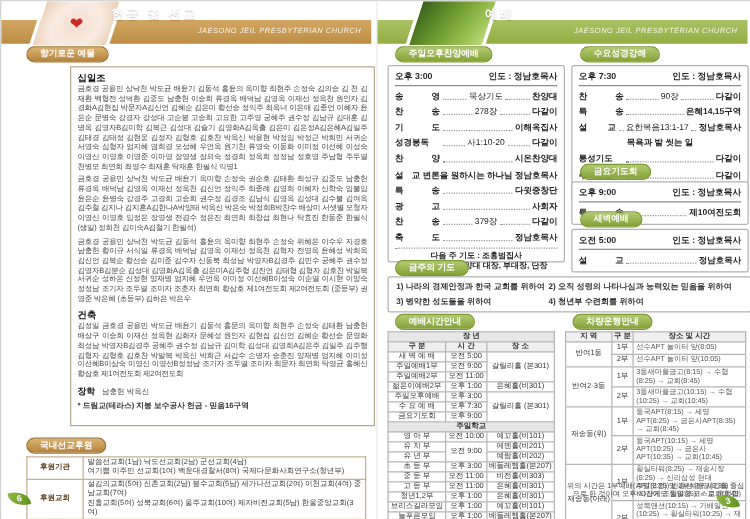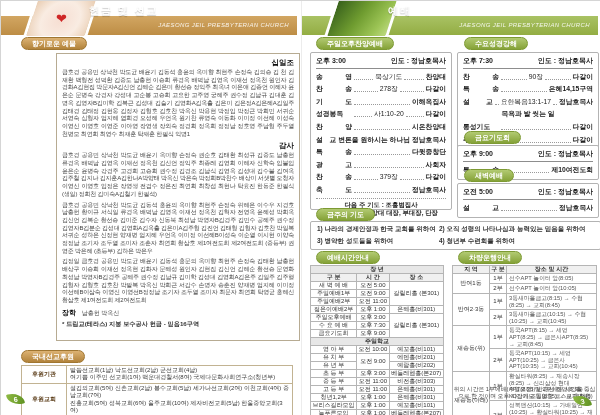--- a/index.html
+++ b/index.html
@@ -25,21 +25,21 @@
 
   
   .pill{position:absolute;height:11px;line-height:11px;padding:0 10px;border-radius:7px;color:#fff;
         font-size:7px;font-weight:bold;white-space:nowrap;}
   .pill.tan{background:linear-gradient(#dcb273,#b2833b);border:1px solid #a07631;}
   .pill.grn{background:linear-gradient(#b2ca72,#85a238;);border:1px solid #7d9a33;background:linear-gradient(#b2ca72,#85a238);}
 
   
   .namebox{position:absolute;left:55px;top:52px;width:232px;height:280px;border:1px solid #b7ab92;
            padding:3px 5px;background:#fff;}
-  .namebox h4{margin:1px 0 1px;font-size:7.5px;color:#101010;text-align:right;}
+  .namebox h4{margin:1px 0 1px;font-size:7.5px;color:#101010;}
   .names{margin:0 0 3px;font-size:6px;line-height:7.7px;text-align:justify;color:#454545;letter-spacing:-.2px;}
   .inline-sec{font-size:6px;color:#454545;margin:0 0 2px;}
   .inline-sec b{font-size:7px;color:#101010;margin-right:4px;}
   .footnote{margin:1px 0 0;font-size:6.2px;font-weight:bold;color:#333;}
 
   
   .mtbl{position:absolute;left:20px;top:364px;width:272px;border-collapse:collapse;font-size:6px;color:#3a3a3a;}
   .mtbl td{border:1px solid #c2b392;padding:1px 3px;line-height:7.4px;vertical-align:middle;}
   .mtbl .mlabel{width:38px;text-align:center;font-weight:bold;color:#5b3d19;}
 
@@ -87,23 +87,23 @@
       <span class="heart">❤</span>
     </div>
     <div class="page-title" style="left:88px">헌금 및 선교</div>
     <div class="church">JAESONG JEIL PRESBYTERIAN CHURCH</div>
 
     <div class="pill tan" style="left:20px;top:36px">향기로운 예물</div>
 
     <div class="namebox">
       <h4>십일조</h4>
       <p class="names">금호경 공용민 상낙천 박도균 배윤기 김동석 홍윤의 옥미향 최현주 손정숙 김의승 김 천 김재환 백형전 성덕환 김중도 남충헌 이승희 류경옥 배덕남 김영옥 이재선 정옥천 원인자 김경화A김현집 박문자A김신언 김혜순 김은미 황선승 정익주 최옥녀 이은애 김종언 이혜자 윤은순 문병숙 강경자 강성대 고순봉 고승희 고요한 고주영 궁혜주 권수정 김남규 김대훈 김명옥 김영자B김미학 김복근 김성대 김슬기 김영화A김옥출 김은미 김은정A김은혜A김일주 김태경 김태정 김현웅 김정자 김형호 김호찬 박옥신 박용현 박정임 박정근 박희민 서귀순 서영숙 심형자 엄지혜 염희경 오성혜 우언옥 원기찬 류영숙 이동화 이미정 이선혜 이성숙 이영신 이영호 이영준 이아영 장영생 장외숙 정경희 정옥희 정정남 정호영 주남형 주두열 천병모 최연희 최영수 최재훈 탁재훈 한필식 익명1</p>
-      <h4>감사</h4>
       <p class="names">금호경 공용민 상낙천 박도균 배윤기 옥미향 손정숙 권순호 김태환 최성규 김중도 남충헌 류경옥 배덕남 김영옥 이재선 정옥천 김신언 정익주 최종례 김영희 이혜자 신학숙 임불임 윤은순 윤병숙 강경주 고경희 고승희 권수정 김경조 김남식 김영옥 김성대 김수불 김여옥 김주철 김지나 김지훈A김한나A박양태 박옥신 박은숙 박정희B박찬수 배상미 서샛별 오청자 이영신 이영호 임정은 장영생 전겸수 정은진 최연희 최창섭 최현나 탁효진 한동준 한필식 (생일) 정희천 김미숙A김철기 한필석)</p>
       <p class="names">금호경 공용민 상낙천 박도균 김동석 홍윤의 옥미향 최현주 손정숙 위혜은 이수우 지경호 남충헌 황이규 서식일 류경옥 배덕남 김영옥 이재선 정옥천 김혁자 전영옥 윤혜성 박희옥 김신언 김복순 황선승 김미준 김수자 신동북 최성남 박영자B김경주 김민수 공혜주 권수정 김영자B김분순 김성대 김영화A김옥출 김은미A김주형 김진언 김태형 김형자 김호찬 박일복 서귀순 성하은 신정현 양재병 엄지혜 우언옥 이미정 이선혜B이성숙 이순열 이시현 이양숙 정정남 조기자 조두열 조미자 조춘자 최연희 황삼호 제1여전도회 제2여전도회 (중등부) 권영준 박은혜 (초등부) 김하은 박은우</p>
+      <h4>건축</h4>
       <p class="names">김정일 금호경 공용민 박도균 배윤기 김동석 홍문의 옥미향 최현주 손정숙 김태환 남충헌 배상구 이승희 이재선 정옥현 김화자 문혜성 원인자 김현집 김신언 김혜순 황선승 문영화 최성남 박영자B김경주 공혜주 권수정 김남규 김미학 김성대 김영희A김은주 김일주 김주행 김형자 김형호 김호찬 박말복 박옥신 박희근 서갑수 손명자 송춘진 양재병 엄지혜 이미정 이선혜B이삼숙 이영신 이영선B정정남 조기자 조두열 조미자 최문자 최연희 탁영균 홍혜신 황삼호 제1여전도회 제2여전도회</p>
       <p class="inline-sec">
         <b>장학</b>
         <span>남충헌 박옥신</span>
       </p>
       <p class="footnote">* 드림교(테라스) 지붕 보수공사 헌금 - 믿음16구역</p>
     </div>
 
     <div class="pill tan" style="left:20px;top:349px">국내선교후원</div>
 

